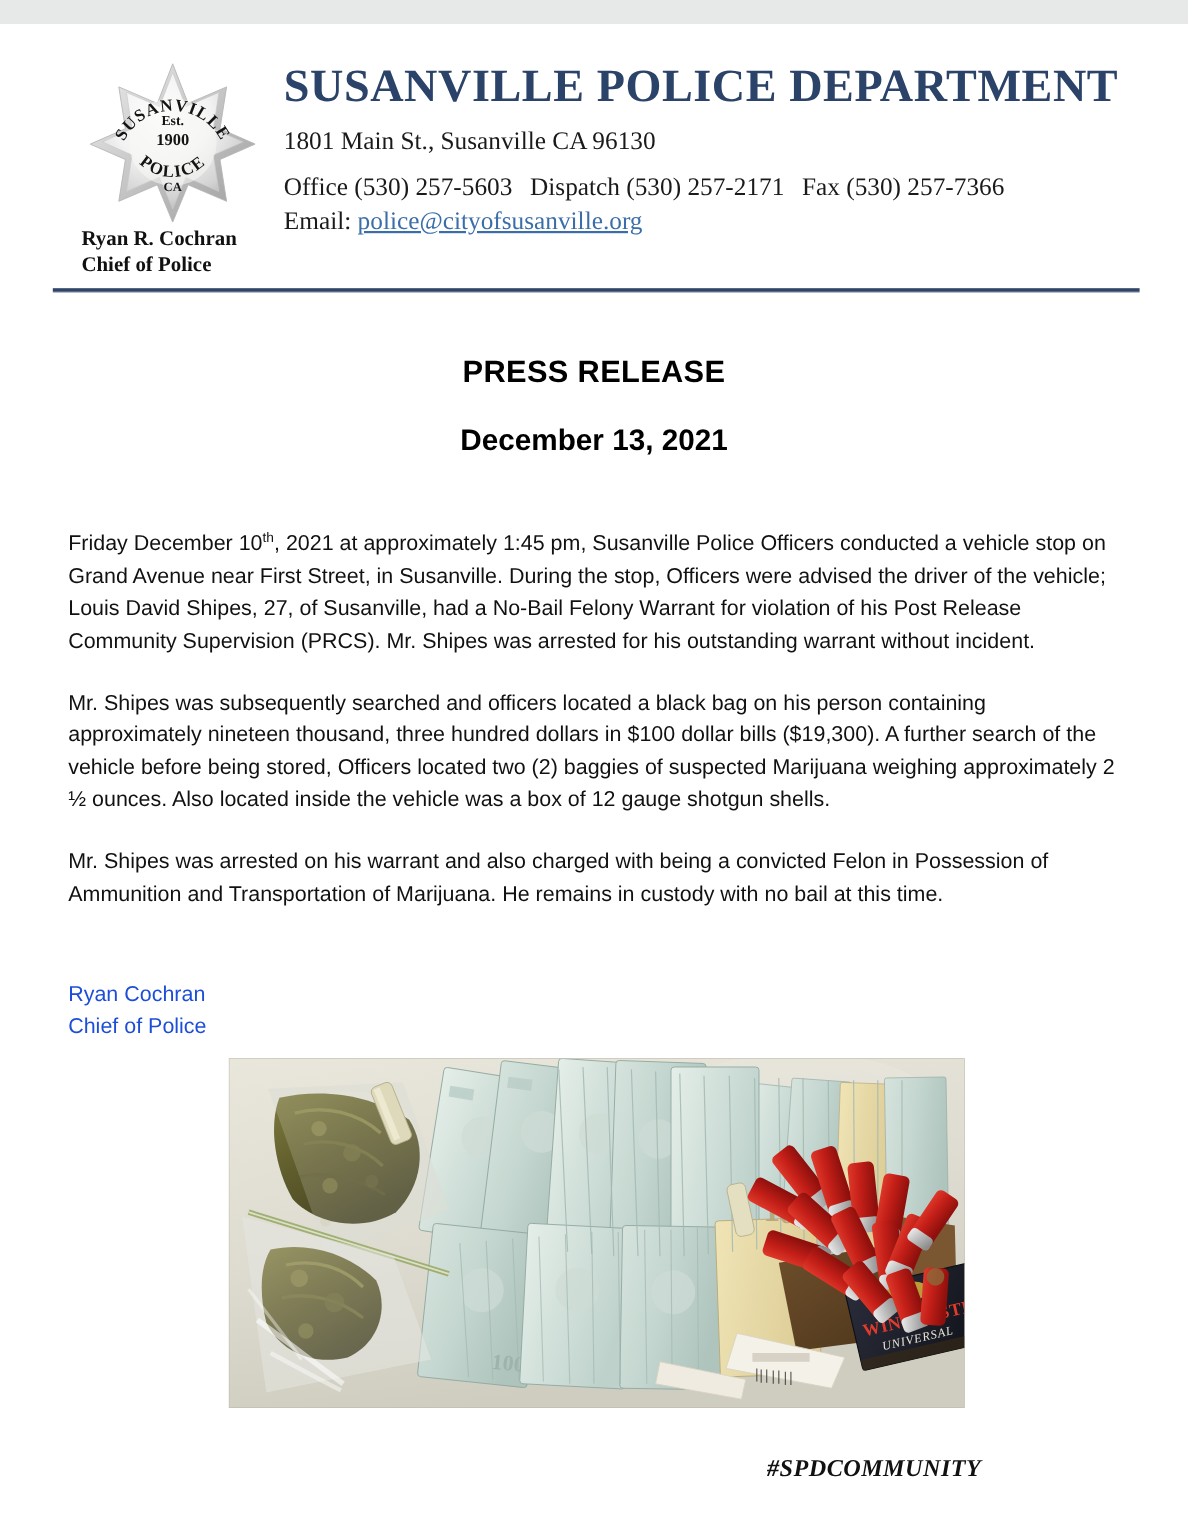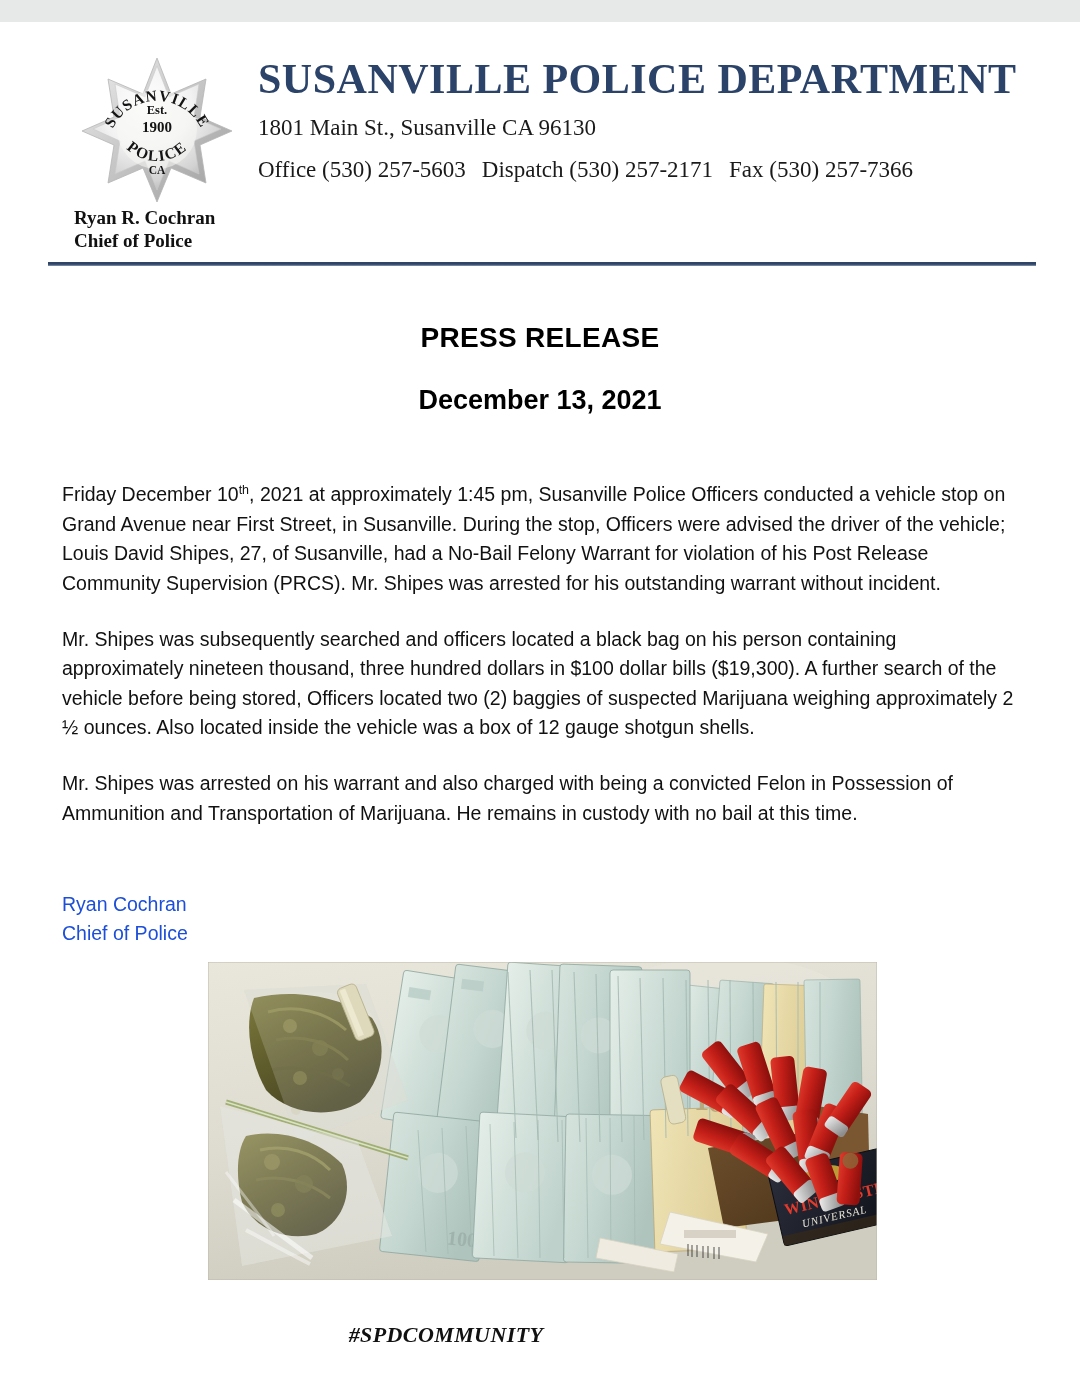--- a/index.html
+++ b/index.html
@@ -176,21 +176,21 @@
     background: #cfcabb;
   }
   .photo svg { display: block; }
 
   
   .footer {
     position: absolute;
     left: 0;
     top: 1300px;
     width: 892px;
-    text-align: center;
+    text-align: right;
   }
   .hashtag {
     font-family: "Liberation Serif", serif;
     font-weight: bold;
     font-style: italic;
     font-size: 22px;
     color: #111111;
     letter-spacing: 0.4px;
   }
 </style>
@@ -238,20 +238,21 @@
       <div class="chief-name">
         <div>Ryan R. Cochran</div>
         <div>Chief of Police</div>
       </div>
     </div>
 
     <div class="agency-block">
       <div class="agency-title">SUSANVILLE POLICE DEPARTMENT</div>
       <div class="agency-line">1801 Main St., Susanville CA 96130</div>
       <div class="agency-line"><span>Office (530) 257-5603</span><span class="gap"></span><span>Dispatch (530) 257-2171</span><span class="gap"></span><span>Fax (530) 257-7366</span></div>
+      <div class="email-row"><span>Email:</span> <a class="email-link" href="#">police@cityofsusanville.org</a></div>
     </div>
 
     <div class="rule"></div>
   </div>
 
   <div class="title-block">
     <div class="press-release-heading">PRESS RELEASE</div>
     <div class="release-date">December 13, 2021</div>
   </div>
 

